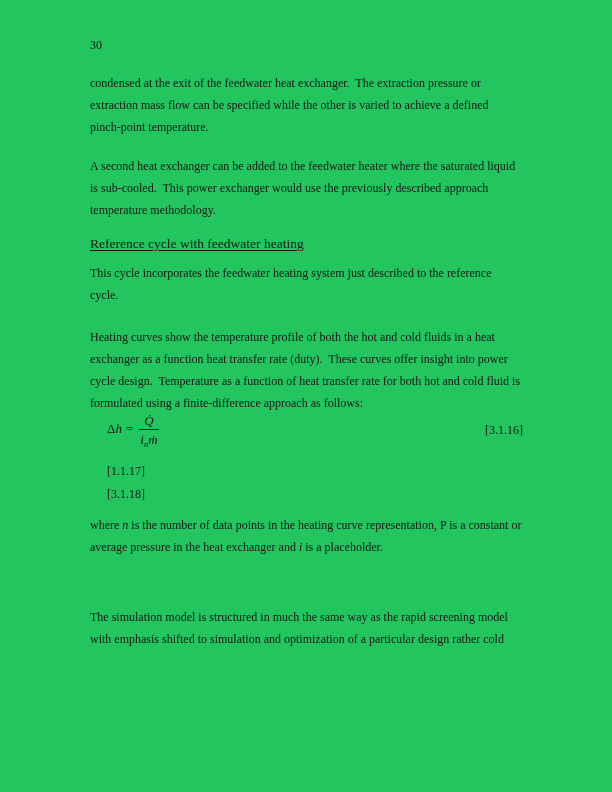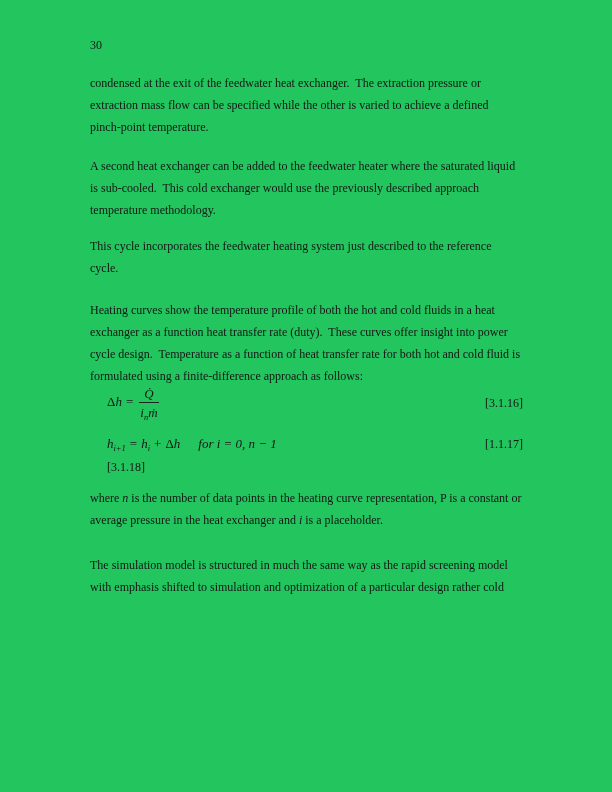--- a/index.html
+++ b/index.html
@@ -14,21 +14,21 @@
     font-size: 12px;
     color: #161616;
     overflow: hidden;
   }
   .page-number { line-height: 14px; margin: 0 0 20px 0; }
   .para { white-space: pre; line-height: 22px; margin: 0; }
   .mb-p1 { margin-bottom: 17px; }
   .mb-p2 { margin-bottom: 14px; }
   .mb-p3 { margin-bottom: 20px; }
   .mb-p4 { margin-bottom: 0; }
-  .mb-p5 { margin-bottom: 23px; }
+  .mb-p5 { margin-bottom: 48px; }
   .h-underline {
     font-size: 13.5px; font-weight: 400; line-height: 18px;
     margin: 0 0 9px 0;
     text-decoration: underline;
     text-underline-offset: 2px;
   }
   .h-condensed { margin: 0; font-weight: bold; }
   .h-sm { line-height: 15px; margin-bottom: 26px; }
   .h-lg { line-height: 26px; margin-bottom: 16px; }
   .squish {
@@ -67,40 +67,40 @@
 
 <div class="page">
 
   <div class="page-number">30</div>
 
   <p class="para mb-p1">condensed at the exit of the feedwater heat exchanger.  The extraction pressure or
 extraction mass flow can be specified while the other is varied to achieve a defined
 pinch-point temperature.</p>
 
   <p class="para mb-p2">A second heat exchanger can be added to the feedwater heater where the saturated liquid
-is sub-cooled.  This cold exchanger would use the previously described approach
+is sub-cooled.  This power exchanger would use the previously described approach
 temperature methodology.</p>
 
+  <h2 class="h-underline">Reference cycle with feedwater heating</h2>
 
   <p class="para mb-p3">This cycle incorporates the feedwater heating system just described to the reference
 cycle.</p>
 
 
   <p class="para mb-p4">Heating curves show the temperature profile of both the hot and cold fluids in a heat
 exchanger as a function heat transfer rate (duty).  These curves offer insight into power
 cycle design.  Temperature as a function of heat transfer rate for both hot and cold fluid is
 formulated using a finite-difference approach as follows:</p>
 
   <div class="eq-row eq-frac-row">
     <span class="math"><span class="rm">Δ</span><span class="it">h</span><span class="op">=</span><span class="frac"><span class="num it">Q̇</span><span class="den"><span class="it">i</span><sub class="msub">n</sub><span class="it">ṁ</span></span></span></span>
     <span class="eq-label">[3.1.16]</span>
   </div>
 
   <div class="eq-row eq-line eq2">
-    <span class="math"><span class="it">h</span><sub class="msub">i+1</sub><span class="op">=</span><span class="it">h</span><sub class="msub">i</sub><span class="op">+</span><span class="rm">Δ</span><span class="it">h</span><span class="tail">for i = 0, n − 1</span></span>
     <span class="eq-label">[1.1.17]</span>
   </div>
 
   <div class="eq-row eq-line eq3">
     <span class="eq-label">[3.1.18]</span>
   </div>
 
   <p class="para mb-p5"><span>where </span><span class="it">n</span><span> is the number of data points in the heating curve representation, P is a constant or
 average pressure in the heat exchanger and </span><span class="it">i</span><span> is a placeholder.</span></p>
 

